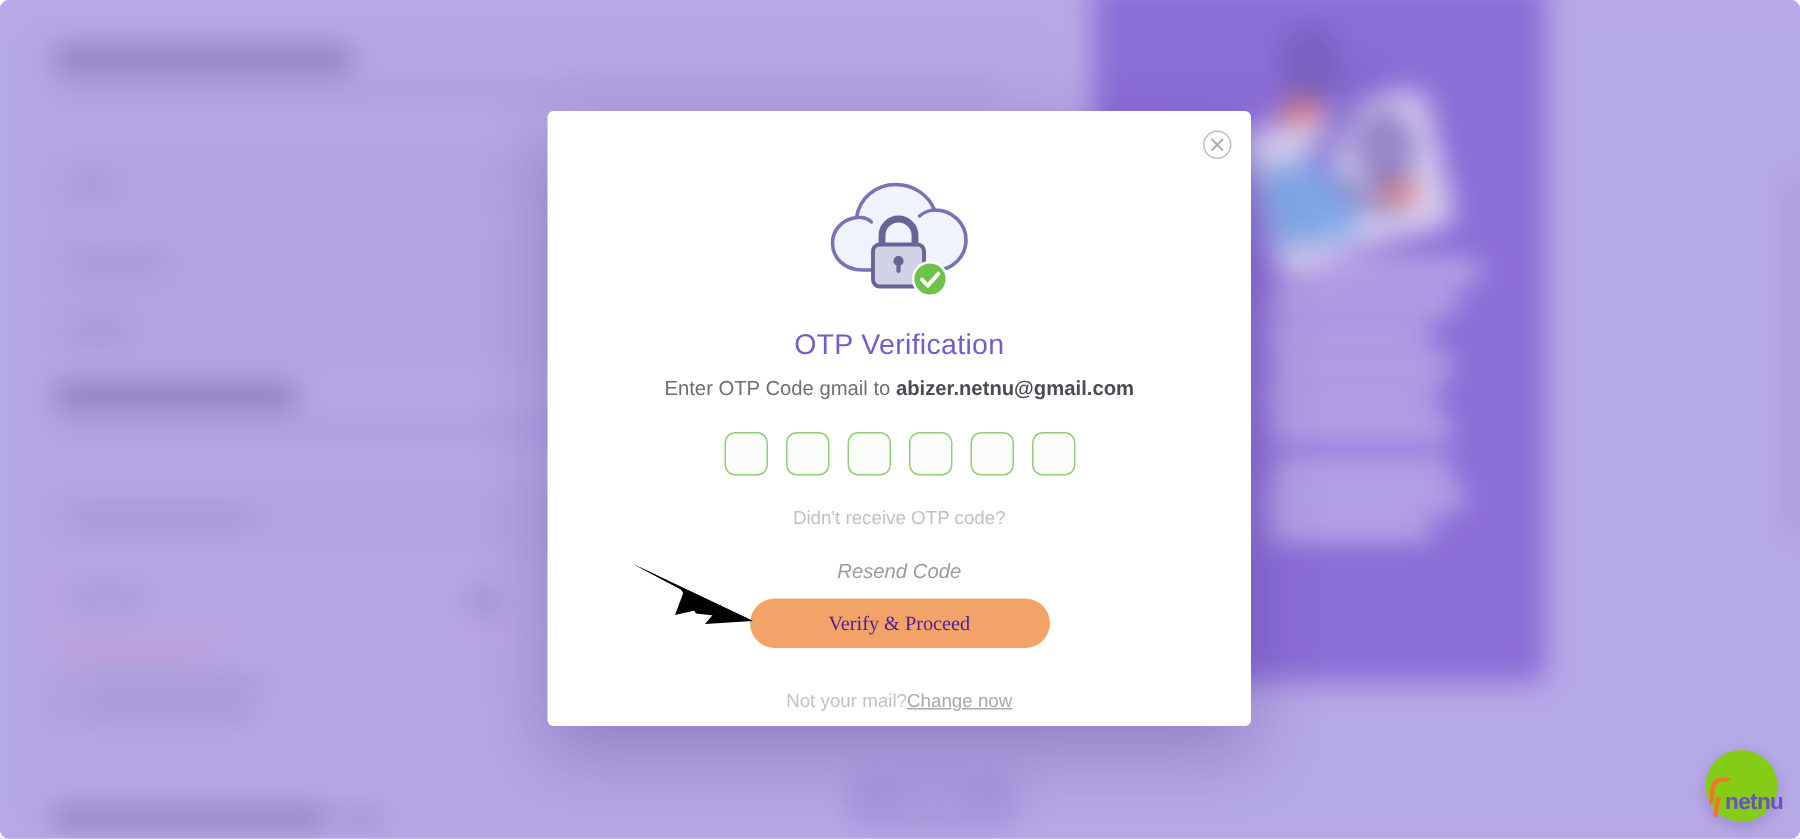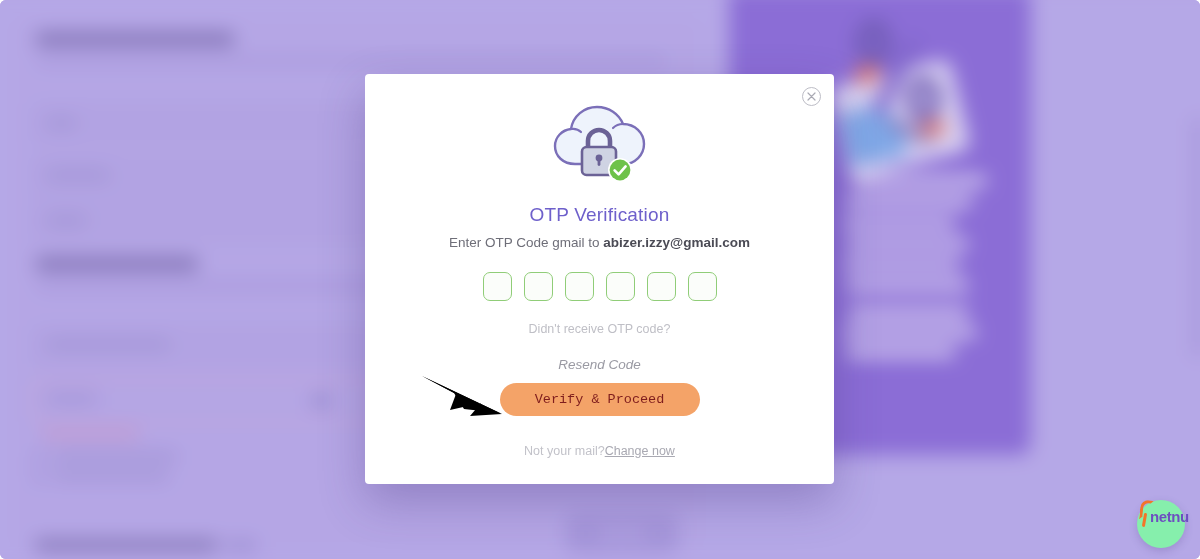--- a/index.html
+++ b/index.html
@@ -296,21 +296,21 @@
     border-radius: 50%;
     display: flex;
     align-items: center;
     justify-content: center;
     cursor: pointer;
     background: transparent;
   }
   #close-btn svg { display: block; }
 
   .modal-body {
-    padding-top: 28px;
+    padding-top: 44px;
     display: flex;
     flex-direction: column;
     align-items: center;
   }
 
   
   #cloud-lock-icon {
     width: 102px;
     height: 82px;
     margin-bottom: 20px;
@@ -370,23 +370,23 @@
     font-family: "Liberation Sans", sans-serif;
     font-style: italic;
   }
 
   #verify-btn {
     width: 200px;
     height: 33px;
     border: none;
     border-radius: 17px;
     background: #f4a368;
-    color: #7f1d1d;
+    color: #4c1d95;
     font-size: 13.5px;
-    font-family: Liberation Mono, monospace;
+    font-family: Liberation Serif, serif;
     cursor: pointer;
     margin-bottom: 28px;
   }
 
   #change-mail-row {
     font-size: 12.5px;
     color: #c2c2c9;
     text-align: center;
   }
   #change-mail-link {
@@ -406,24 +406,24 @@
   }
 
   
   #netnu-logo {
     position: absolute;
     right: 15px;
     bottom: 11px;
     width: 48px;
     height: 48px;
     border-radius: 50%;
-    background: #86efac;
+    background: #84cc16;
     box-shadow: 0 3px 9px rgba(70, 50, 125, .22);
     display: flex;
-    align-items: flex-start;
+    align-items: flex-end;
     justify-content: center;
     cursor: pointer;
   }
   #netnu-logo .logo-inner {
     position: relative;
     width: 44px;
     height: 30px;
   }
   #netnu-logo .hook {
     position: absolute;
@@ -547,21 +547,21 @@
         <circle cx="50" cy="56" r="3.4" fill="#6b6296"></circle>
         <rect x="48.6" y="56" width="2.8" height="8" rx="1.4" fill="#6b6296"></rect>
         <circle cx="71" cy="68" r="12" fill="#ffffff"></circle>
         <circle cx="71" cy="68" r="10.4" fill="#6ec24a"></circle>
         <path d="M65.6 68.4 L69.6 72.4 L76.6 64.4" fill="none" stroke="#ffffff" stroke-width="2.6" stroke-linecap="round" stroke-linejoin="round"></path>
       </svg>
 
       <div id="modal-title">OTP Verification</div>
 
       <div id="modal-subtitle">
-        <span>Enter OTP Code gmail to </span><span class="email">abizer.izzy@gmail.com</span>
+        <span>Enter OTP Code gmail to </span><span class="email">abizer.netnu@gmail.com</span>
       </div>
 
       <div id="otp-row">
         <input class="otp-box" maxlength="1" value="" style="">
         <input class="otp-box" maxlength="1" value="" style="">
         <input class="otp-box" maxlength="1" value="" style="">
         <input class="otp-box" maxlength="1" value="" style="">
         <input class="otp-box" maxlength="1" value="" style="">
         <input class="otp-box" maxlength="1" value="" style="">
       </div>

